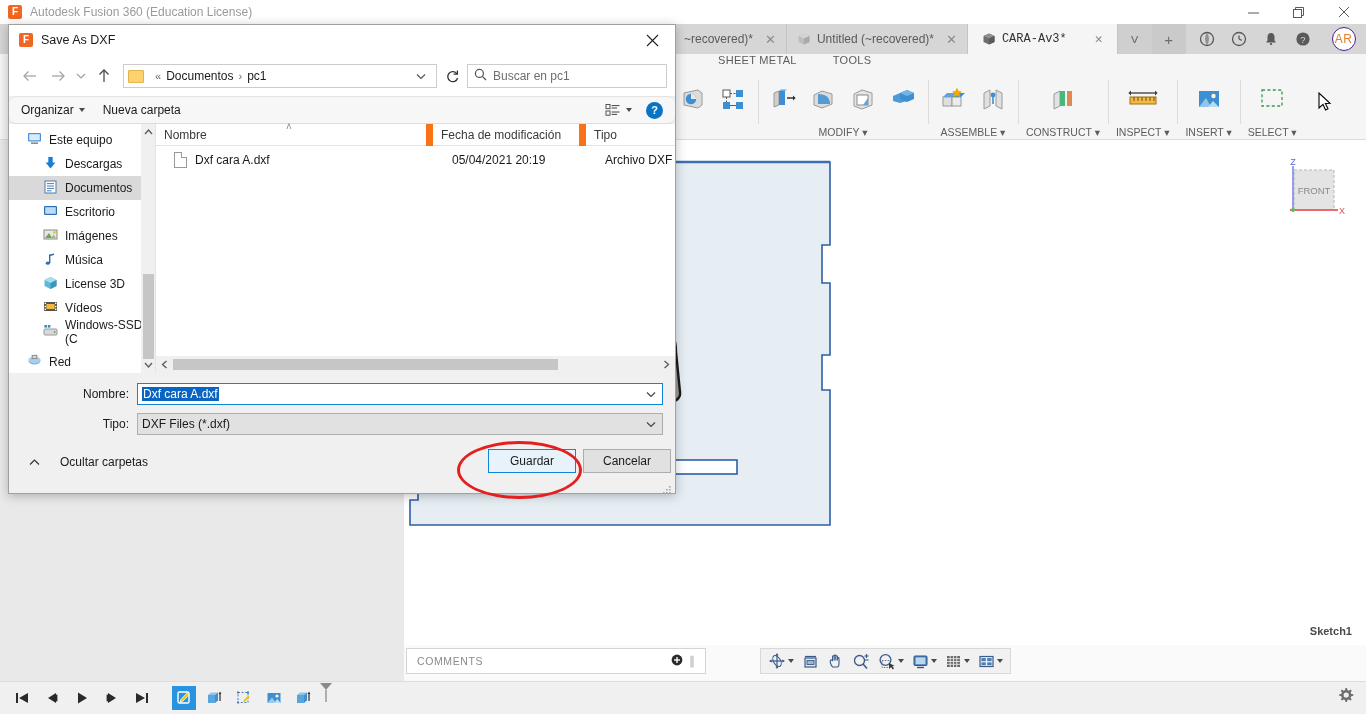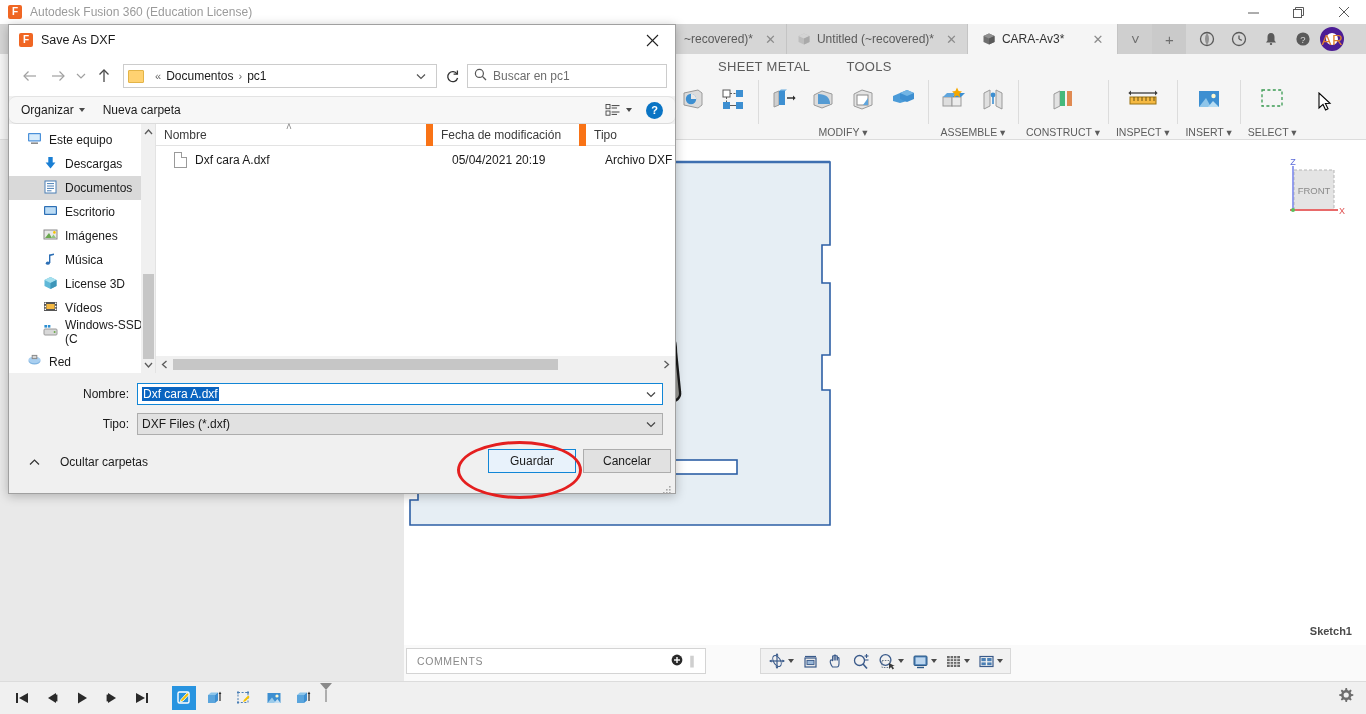--- a/index.html
+++ b/index.html
@@ -34,35 +34,35 @@
   
   .f-tabstrip {
     position: absolute; top: 24px; left: 0; width: 1366px; height: 30px;
     background: #d6d6d6; display: flex; align-items: flex-end;
   }
   .f-tab {
     height: 30px; display: flex; align-items: center; gap: 6px;
     padding: 0 10px; font-size: 12px; color: #5a5a5a; background: #d6d6d6;
     border-right: 1px solid #c4c4c4;
   }
-  .f-tab.active { background: #f5f5f5; color: #333; }
+  .f-tab.active { background: #f5f5f5; color: #333; font-family: Liberation Mono, monospace; }
   .cube-ico { width: 14px; height: 14px; display:inline-block; }
   .f-tab-close { color: #8b8b8b; font-size: 13px; margin-left: 6px; }
   .f-tabbtn { width: 34px; height: 30px; display: flex; align-items: center;
               justify-content: center; color: #6e6e6e; font-size: 15px; background: #cfcfcf; }
   .f-topicons { margin-left: 6px; display: flex; align-items: center; gap: 2px; height: 30px; }
   .f-topicon { width: 30px; height: 30px; display: flex; align-items: center; justify-content: center; color: #5a5a5a; }
-  .f-avatar { width: 24px; height: 24px; border-radius: 50%; background: #fff; border: 6px solid #4c1d95;
+  .f-avatar { width: 24px; height: 24px; border-radius: 50%; background: #fff; border: 1px solid #4c1d95;
               display: flex; align-items: center; justify-content: center;
-              font-size: 15px; color: #e08030; letter-spacing: .5px; margin-left: 0; }
+              font-size: 12px; color: #e08030; letter-spacing: .5px; margin-left: 12px; }
 
   
   .f-ribbon-tabs {
     position: absolute; top: 54px; left: 0; width: 1366px; height: 20px;
-    background: #f5f5f5; display: flex; align-items: flex-end; font-size: 13px; color: #5c5c5c;
+    background: #f5f5f5; display: flex; align-items: flex-start; font-size: 11px; color: #5c5c5c;
   }
   .f-rtab { padding: 0 18px; letter-spacing: .3px; }
   .f-ribbon {
     position: absolute; top: 74px; left: 0; width: 1366px; height: 66px;
     background: #f5f5f5; border-bottom: 1px solid #dcdcdc;
     display: flex; align-items: flex-start;
   }
   .rb-group { height: 66px; display: flex; flex-direction: column; align-items: center;
               justify-content: space-between; padding: 4px 8px 2px 8px; position: relative; }
   .rb-group + .rb-group::before {

